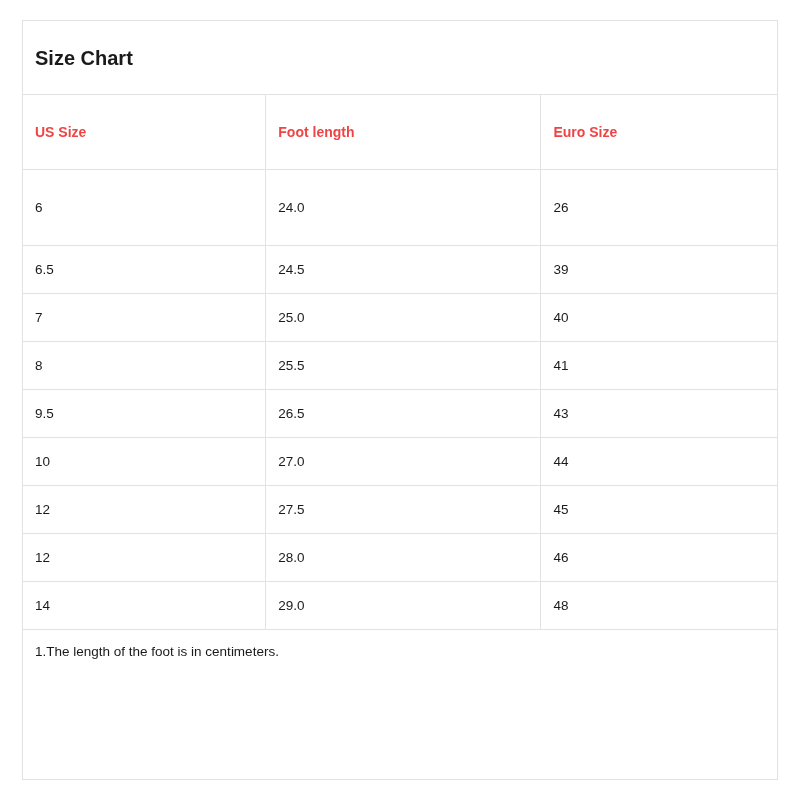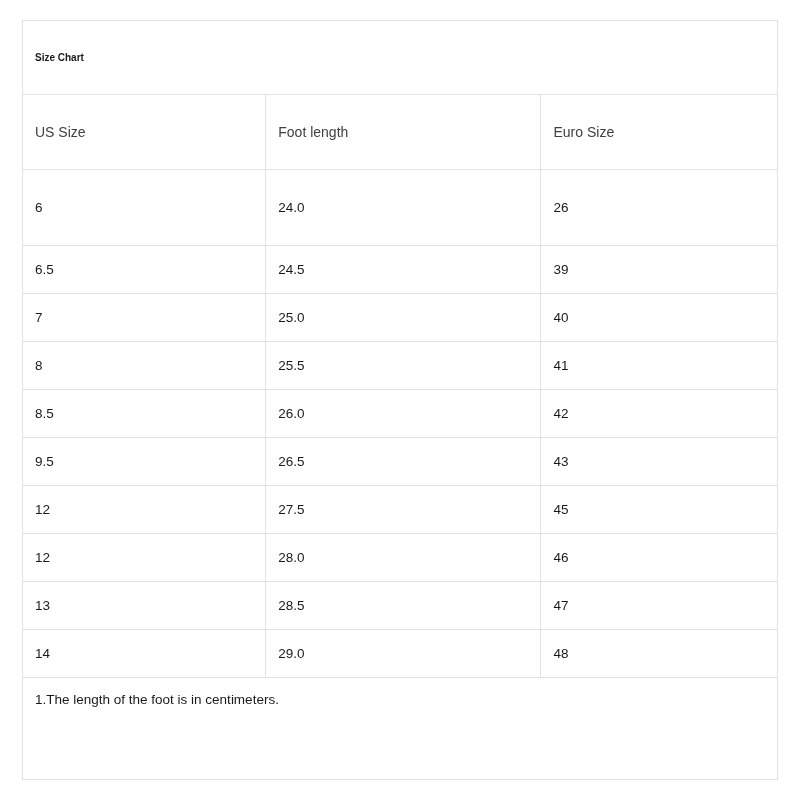--- a/index.html
+++ b/index.html
@@ -29,21 +29,21 @@
     height: 760px;
     border: 1px solid #e2e2e2;
     box-sizing: border-box;
     background: #ffffff;
     overflow: hidden;
   }
   .chart-title {
     height: 74px;
     line-height: 74px;
     padding-left: 12px;
-    font-size: 10px;
+    font-size: 20px;
     font-weight: bold;
     color: #1a1a1a;
     border-bottom: 1px solid #e2e2e2;
     box-sizing: border-box;
   }
   table.size-table {
     width: 100%;
     border-collapse: collapse;
     table-layout: fixed;
     font-size: 13.5px;
@@ -60,23 +60,23 @@
     text-align: left;
     vertical-align: middle;
     box-sizing: border-box;
   }
   table.size-table th:last-child,
   table.size-table td:last-child {
     border-right: none;
   }
   table.size-table thead th {
     height: 74px;
-    font-weight: normal;
+    font-weight: bold;
     font-size: 14px;
-    color: #404040;
+    color: #ef4444;
   }
   table.size-table tbody tr.first-row td {
     height: 76px;
   }
   table.size-table tbody td {
     height: 48px;
     font-weight: normal;
     color: #1a1a1a;
   }
   .notes {
@@ -125,43 +125,38 @@
           <td>7</td>
           <td>25.0</td>
           <td>40</td>
         </tr>
         <tr>
           <td>8</td>
           <td>25.5</td>
           <td>41</td>
         </tr>
         <tr>
-          <td>8.5</td>
-          <td>26.0</td>
-          <td>42</td>
-        </tr>
-        <tr>
           <td>9.5</td>
           <td>26.5</td>
           <td>43</td>
+        </tr>
+        <tr>
+          <td>10</td>
+          <td>27.0</td>
+          <td>44</td>
         </tr>
         <tr>
           <td>12</td>
           <td>27.5</td>
           <td>45</td>
         </tr>
         <tr>
           <td>12</td>
           <td>28.0</td>
           <td>46</td>
-        </tr>
-        <tr>
-          <td>13</td>
-          <td>28.5</td>
-          <td>47</td>
         </tr>
         <tr>
           <td>14</td>
           <td>29.0</td>
           <td>48</td>
         </tr>
       </tbody>
     </table>
 
     <div class="notes">

